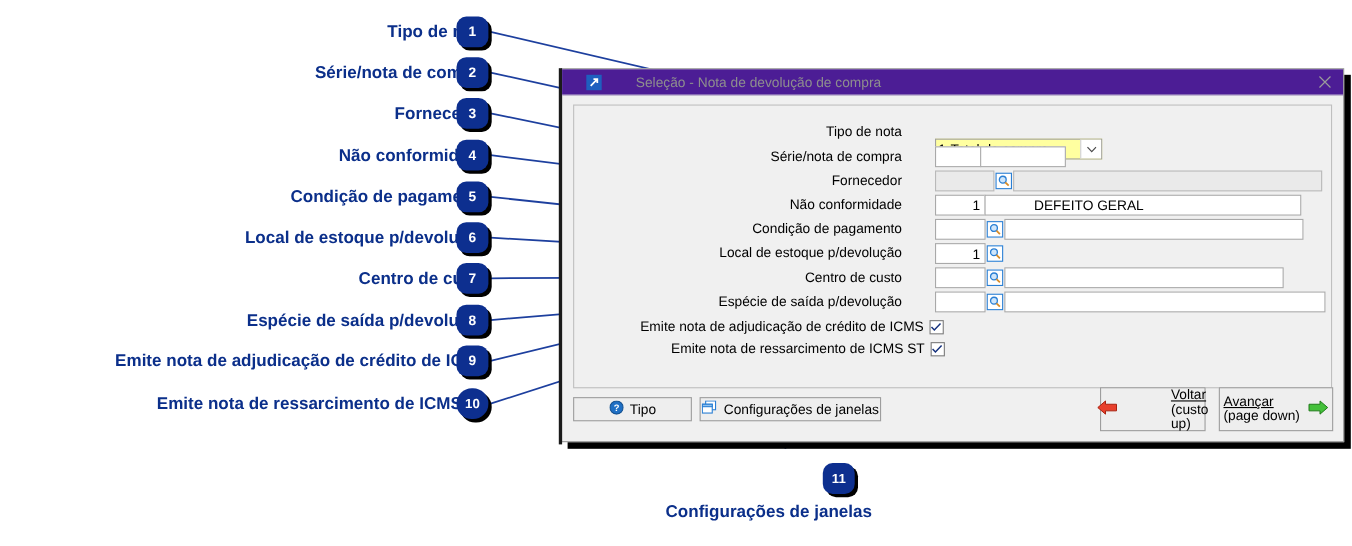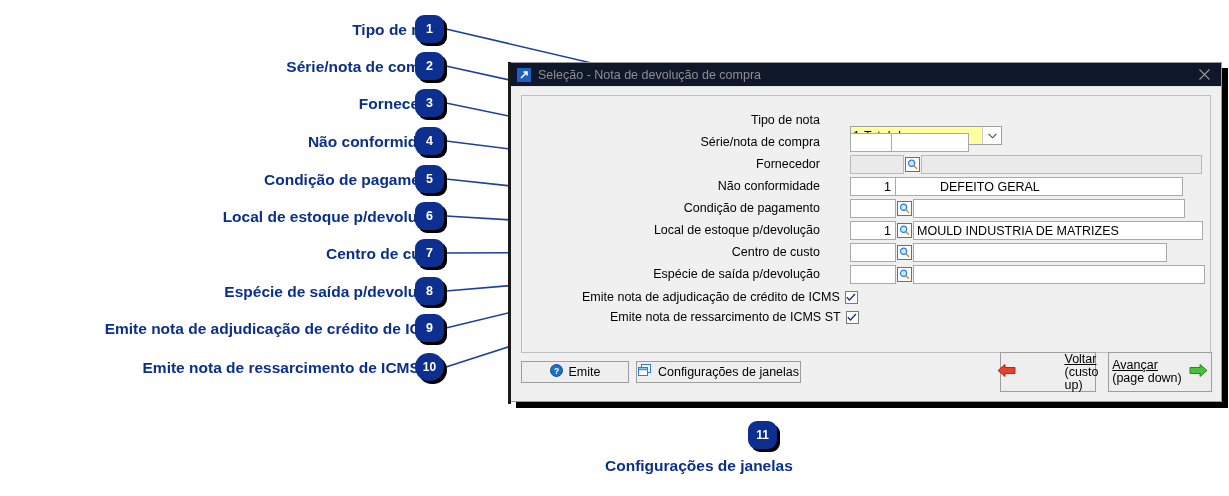--- a/index.html
+++ b/index.html
@@ -30,22 +30,22 @@
   
   #win{
     position:absolute;left:510px;top:62px;width:712px;height:340px;
     background:#f0f0f0;border:1px solid #9a9a9a;box-sizing:border-box;
     box-shadow:6px 6px 0 #000000;
   }
   #win::before{
     content:"";position:absolute;left:-3px;top:-1px;width:3px;height:342px;background:#1a1a1a;
   }
   #titlebar{
-    position:relative;height:24px;background:#0f172a;border-bottom:1px solid #e2e2e2;
-    display:flex;align-items:center;padding:0 4px 0 6px;box-sizing:border-box;
+    position:relative;height:24px;background:#4c1d95;border-bottom:1px solid #e2e2e2;
+    display:flex;align-items:center;padding:0 4px 0 22px;box-sizing:border-box;gap:24px;
   }
   #win-icon{
     width:14px;height:14px;background:#1f5fbf;margin-right:7px;position:relative;flex:none;
   }
   #win-icon svg{position:absolute;left:1px;top:1px;}
   #win-title{
     font-size:12.5px;color:#8e8e8e;flex:1;white-space:nowrap;overflow:hidden;
   }
   #close-btn{
     width:26px;height:20px;display:flex;align-items:center;justify-content:center;
@@ -252,21 +252,20 @@
 
       <div class="lbl" style="top:125px;right:390px;width:300px;">Local de estoque p/devolução</div>
       <div class="fieldwrap" style="left:328px;top:125px;">
         <input class="inp codewide" value="1" style="">
         <div class="mag">
           <svg width="11" height="11" viewBox="0 0 11 11">
             <circle cx="4.6" cy="4.3" r="3.1" stroke="#2a7fd4" stroke-width="1.2" fill="#cfe6fb"></circle>
             <path d="M6.9 6.7 L10 9.8" stroke="#d98c26" stroke-width="1.6"></path>
           </svg>
         </div>
-        <input class="inp" style="width: 290px;" value="MOULD INDUSTRIA DE MATRIZES">
       </div>
 
       <div class="lbl" style="top:147px;right:390px;width:300px;">Centro de custo</div>
       <div class="fieldwrap" style="left:328px;top:147px;">
         <input class="inp codewide" value="" style="">
         <div class="mag">
           <svg width="11" height="11" viewBox="0 0 11 11">
             <circle cx="4.6" cy="4.3" r="3.1" stroke="#2a7fd4" stroke-width="1.2" fill="#cfe6fb"></circle>
             <path d="M6.9 6.7 L10 9.8" stroke="#d98c26" stroke-width="1.6"></path>
           </svg>
@@ -305,21 +304,21 @@
 
     </div>
 
     <div class="btn" style="left:10px;top:298px;width:108px;height:22px;">
       <span>
         <svg width="13" height="13" viewBox="0 0 13 13">
           <circle cx="6.5" cy="6.5" r="6" fill="#1f6fc4" stroke="#14508f"></circle>
           <text x="6.5" y="9.6" font-size="8.5" font-family="Liberation Sans,sans-serif" fill="#ffffff" text-anchor="middle" font-weight="bold">?</text>
         </svg>
       </span>
-      <span>Emite</span>
+      <span>Tipo</span>
     </div>
 
     <div class="btn" style="left:125px;top:298px;width:165px;height:22px;">
       <span>
         <svg width="14" height="13" viewBox="0 0 14 13">
           <rect x="3.5" y="0.5" width="9" height="8" fill="#ffffff" stroke="#2a7fd4"></rect>
           <rect x="0.5" y="3.5" width="9" height="8" fill="#ffffff" stroke="#2a7fd4"></rect>
           <rect x="0.5" y="3.5" width="9" height="2.2" fill="#8fc2ef" stroke="#2a7fd4"></rect>
         </svg>
       </span>

